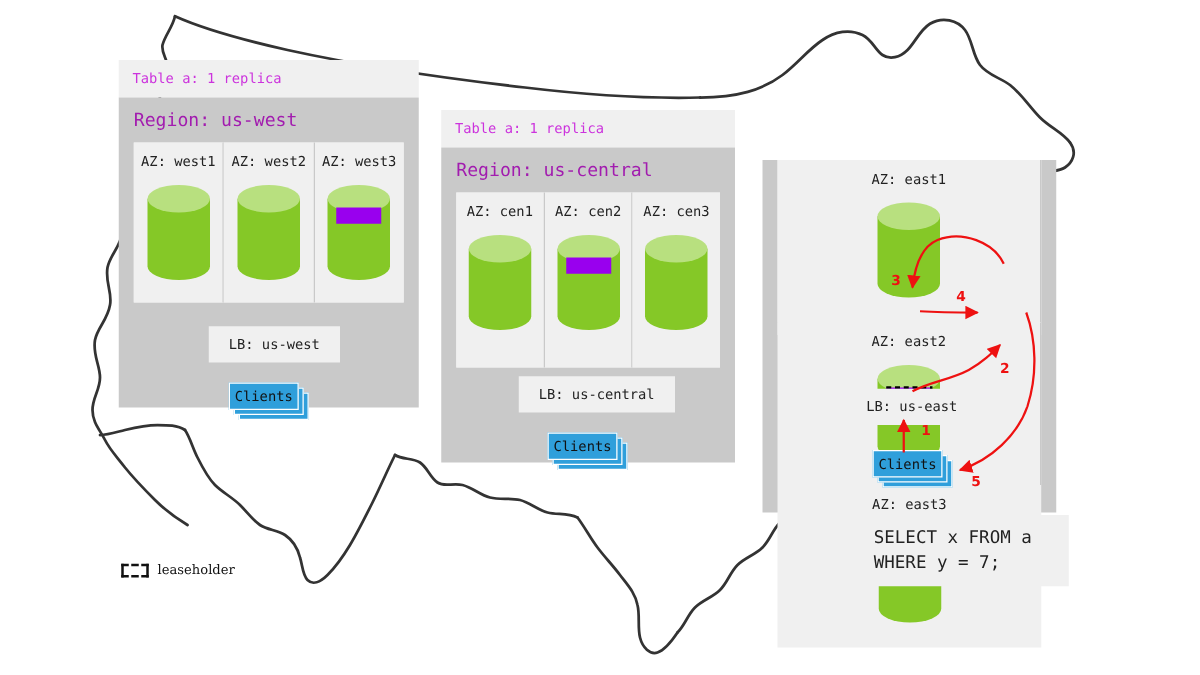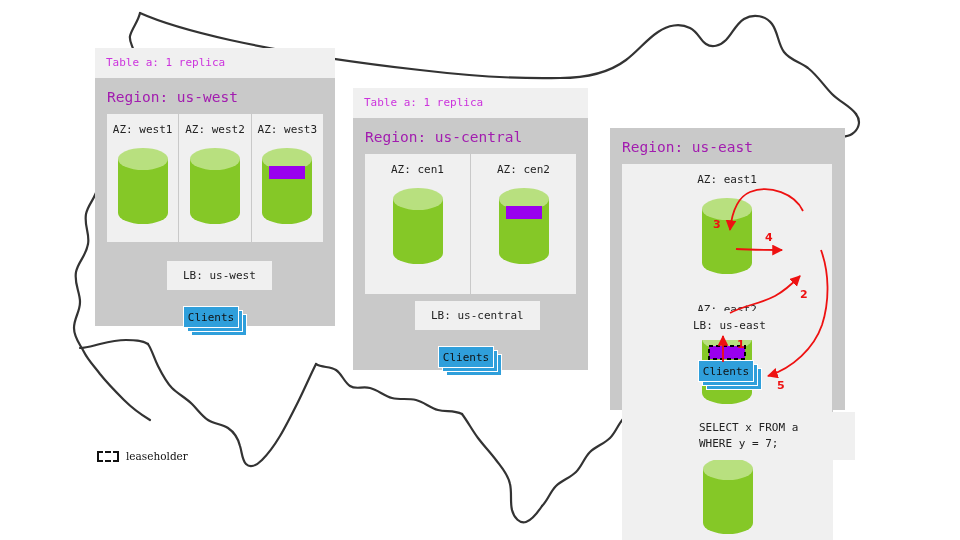--- a/index.html
+++ b/index.html
@@ -40,21 +40,21 @@
   .clients-stack{position:absolute;z-index:5;}
   .clients-stack .sheet{
     position:absolute;background:#2f9fdb;border:1px solid #ffffff;
     box-sizing:border-box;
   }
   .clients-stack .sheet.top{
     display:flex;align-items:center;justify-content:center;
     color:#111;font-size:11px;white-space:nowrap;
   }
   .sql-box{
-    position:absolute;background:#f0f0f0;color:#222;font-size:11px;
+    position:absolute;background:#f0f0f0;color:#222;font-size:14px;
     line-height:1.45;padding:8px 11px;white-space:pre;z-index:3;
   }
   .legend{
     position:absolute;z-index:4;display:flex;align-items:center;gap:7px;
     font-size:10.5px;color:#111;font-family:"DejaVu Serif","Liberation Serif",serif;
   }
   .legend-swatch{
     width:22px;height:11px;border:2px dashed #111;box-sizing:border-box;background:transparent;
   }
   #arrow-layer{position:absolute;left:0;top:0;width:960px;height:540px;z-index:6;pointer-events:none;}
@@ -220,33 +220,41 @@
         <div class="az-cell">
           <div class="az-label">AZ: cen2</div>
           <div class="cyl-wrap">
             <svg width="54" height="80" viewBox="0 0 54 80">
               <path d="M2,13 L2,67 A25,11 0 0 0 52,67 L52,13 Z" fill="#85c827"></path>
               <ellipse cx="27" cy="13" rx="25" ry="11" fill="#b8e07f"></ellipse>
               <rect x="9" y="20" width="36" height="13" fill="#9900ee"></rect>
             </svg>
           </div>
         </div>
+        <div class="az-cell">
+          <div class="az-label">AZ: cen3</div>
+          <div class="cyl-wrap">
+            <svg width="54" height="80" viewBox="0 0 54 80">
+              <path d="M2,13 L2,67 A25,11 0 0 0 52,67 L52,13 Z" fill="#85c827"></path>
+              <ellipse cx="27" cy="13" rx="25" ry="11" fill="#b8e07f"></ellipse>
+            </svg>
+          </div>
+        </div>
       </div>
       <div class="lb-box" style="left:62px;top:183px;">LB: us-central</div>
       <div class="clients-stack" style="left:85px;top:228px;width:64px;height:30px;">
         <div class="sheet" style="left:8px;top:8px;width:56px;height:22px;"></div>
         <div class="sheet" style="left:4px;top:4px;width:56px;height:22px;"></div>
         <div class="sheet top" style="left:0px;top:0px;width:56px;height:22px;">Clients</div>
       </div>
     </div>
   </div>
 
   <div class="region-panel" style="left:610px;top:128px;width:235px;">
     <div class="region-body" style="height:282px;">
-      <div class="region-title">Region: us-east</div>
       <div class="az-row" style="height:140px;flex-direction:column;">
         <div class="az-cell">
           <div class="az-label">AZ: east1</div>
           <div class="cyl-wrap">
             <svg width="54" height="80" viewBox="0 0 54 80">
               <path d="M2,13 L2,67 A25,11 0 0 0 52,67 L52,13 Z" fill="#85c827"></path>
               <ellipse cx="27" cy="13" rx="25" ry="11" fill="#b8e07f"></ellipse>
             </svg>
           </div>
         </div>

